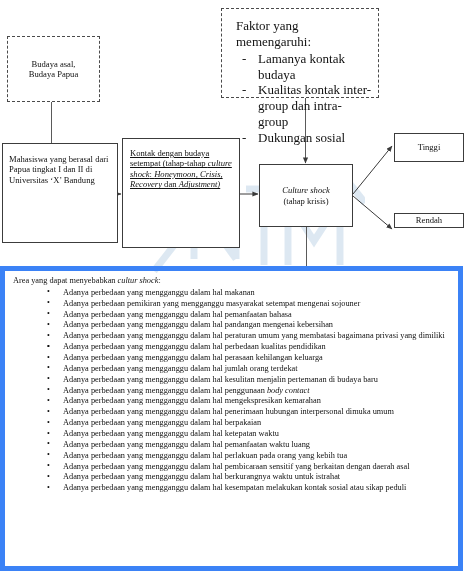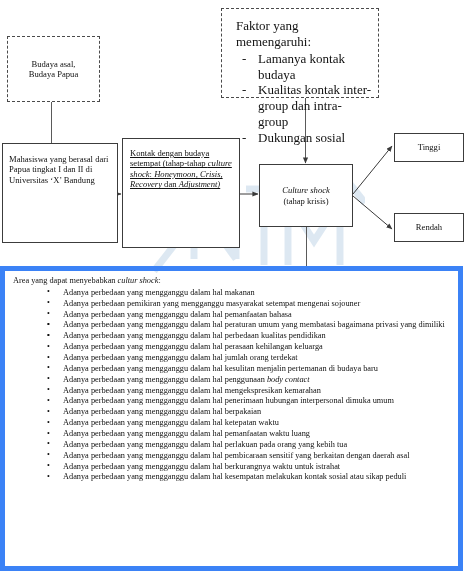--- a/index.html
+++ b/index.html
@@ -69,21 +69,21 @@
     left:259px; top:164px; width:94px; height:63px;
     font-size:8.6px; text-align:center;
     display:flex; flex-direction:column; align-items:center; justify-content:center;
   }
   #box-tinggi {
     left:394px; top:133px; width:70px; height:29px;
     font-size:8.6px; text-align:center;
     display:flex; align-items:center; justify-content:center;
   }
   #box-rendah {
-    left:394px; top:213px; width:70px; height:29px;
+    left:394px; top:213px; width:70px; height:15px;
     font-size:8.6px; text-align:center;
     display:flex; align-items:center; justify-content:center;
   }
 
   
   #panel-area {
     position:absolute;
     left:0; top:266px; width:463px; height:305px;
     border:5px solid #3b82f6;
     background:transparent;
@@ -196,21 +196,21 @@
   <div class="box solid" id="box-rendah">
     <span>Rendah</span>
   </div>
 
   <div id="panel-area">
     <div class="ptitle"><span>Area yang dapat menyebabkan </span><span class="it">cultur shock</span><span>:</span></div>
     <ul id="panel-list">
         <li><span class="bullet">•</span><span>Adanya perbedaan yang mengganggu dalam hal makanan</span></li>
         <li><span class="bullet">•</span><span>Adanya perbedaan pemikiran yang mengganggu masyarakat setempat mengenai sojouner</span></li>
         <li><span class="bullet">•</span><span>Adanya perbedaan yang mengganggu dalam hal pemanfaatan bahasa</span></li>
-        <li><span class="bullet">•</span></li>
+        <li><span class="bullet">•</span><span>Adanya perbedaan yang mengganggu dalam hal pandangan mengenai kebersihan</span></li>
         <li><span class="bullet">•</span><span>Adanya perbedaan yang mengganggu dalam hal peraturan umum yang membatasi bagaimana privasi yang dimiliki</span></li>
         <li><span class="bullet">•</span></li>
         <li><span class="bullet">•</span><span>Adanya perbedaan yang mengganggu dalam hal perbedaan kualitas pendidikan</span></li>
         <li><span class="bullet">•</span><span>Adanya perbedaan yang mengganggu dalam hal perasaan kehilangan keluarga</span></li>
         <li><span class="bullet">•</span><span>Adanya perbedaan yang mengganggu dalam hal jumlah orang terdekat</span></li>
         <li><span class="bullet">•</span><span>Adanya perbedaan yang mengganggu dalam hal kesulitan menjalin pertemanan di budaya baru</span></li>
         <li><span class="bullet">•</span><span>Adanya perbedaan yang mengganggu dalam hal penggunaan </span><span class="it">body contact</span></li>
         <li><span class="bullet">•</span><span>Adanya perbedaan yang mengganggu dalam hal mengekspresikan kemarahan</span></li>
         <li><span class="bullet">•</span><span>Adanya perbedaan yang mengganggu dalam hal penerimaan hubungan interpersonal dimuka umum</span></li>
         <li><span class="bullet">•</span><span>Adanya perbedaan yang mengganggu dalam hal berpakaian</span></li>

